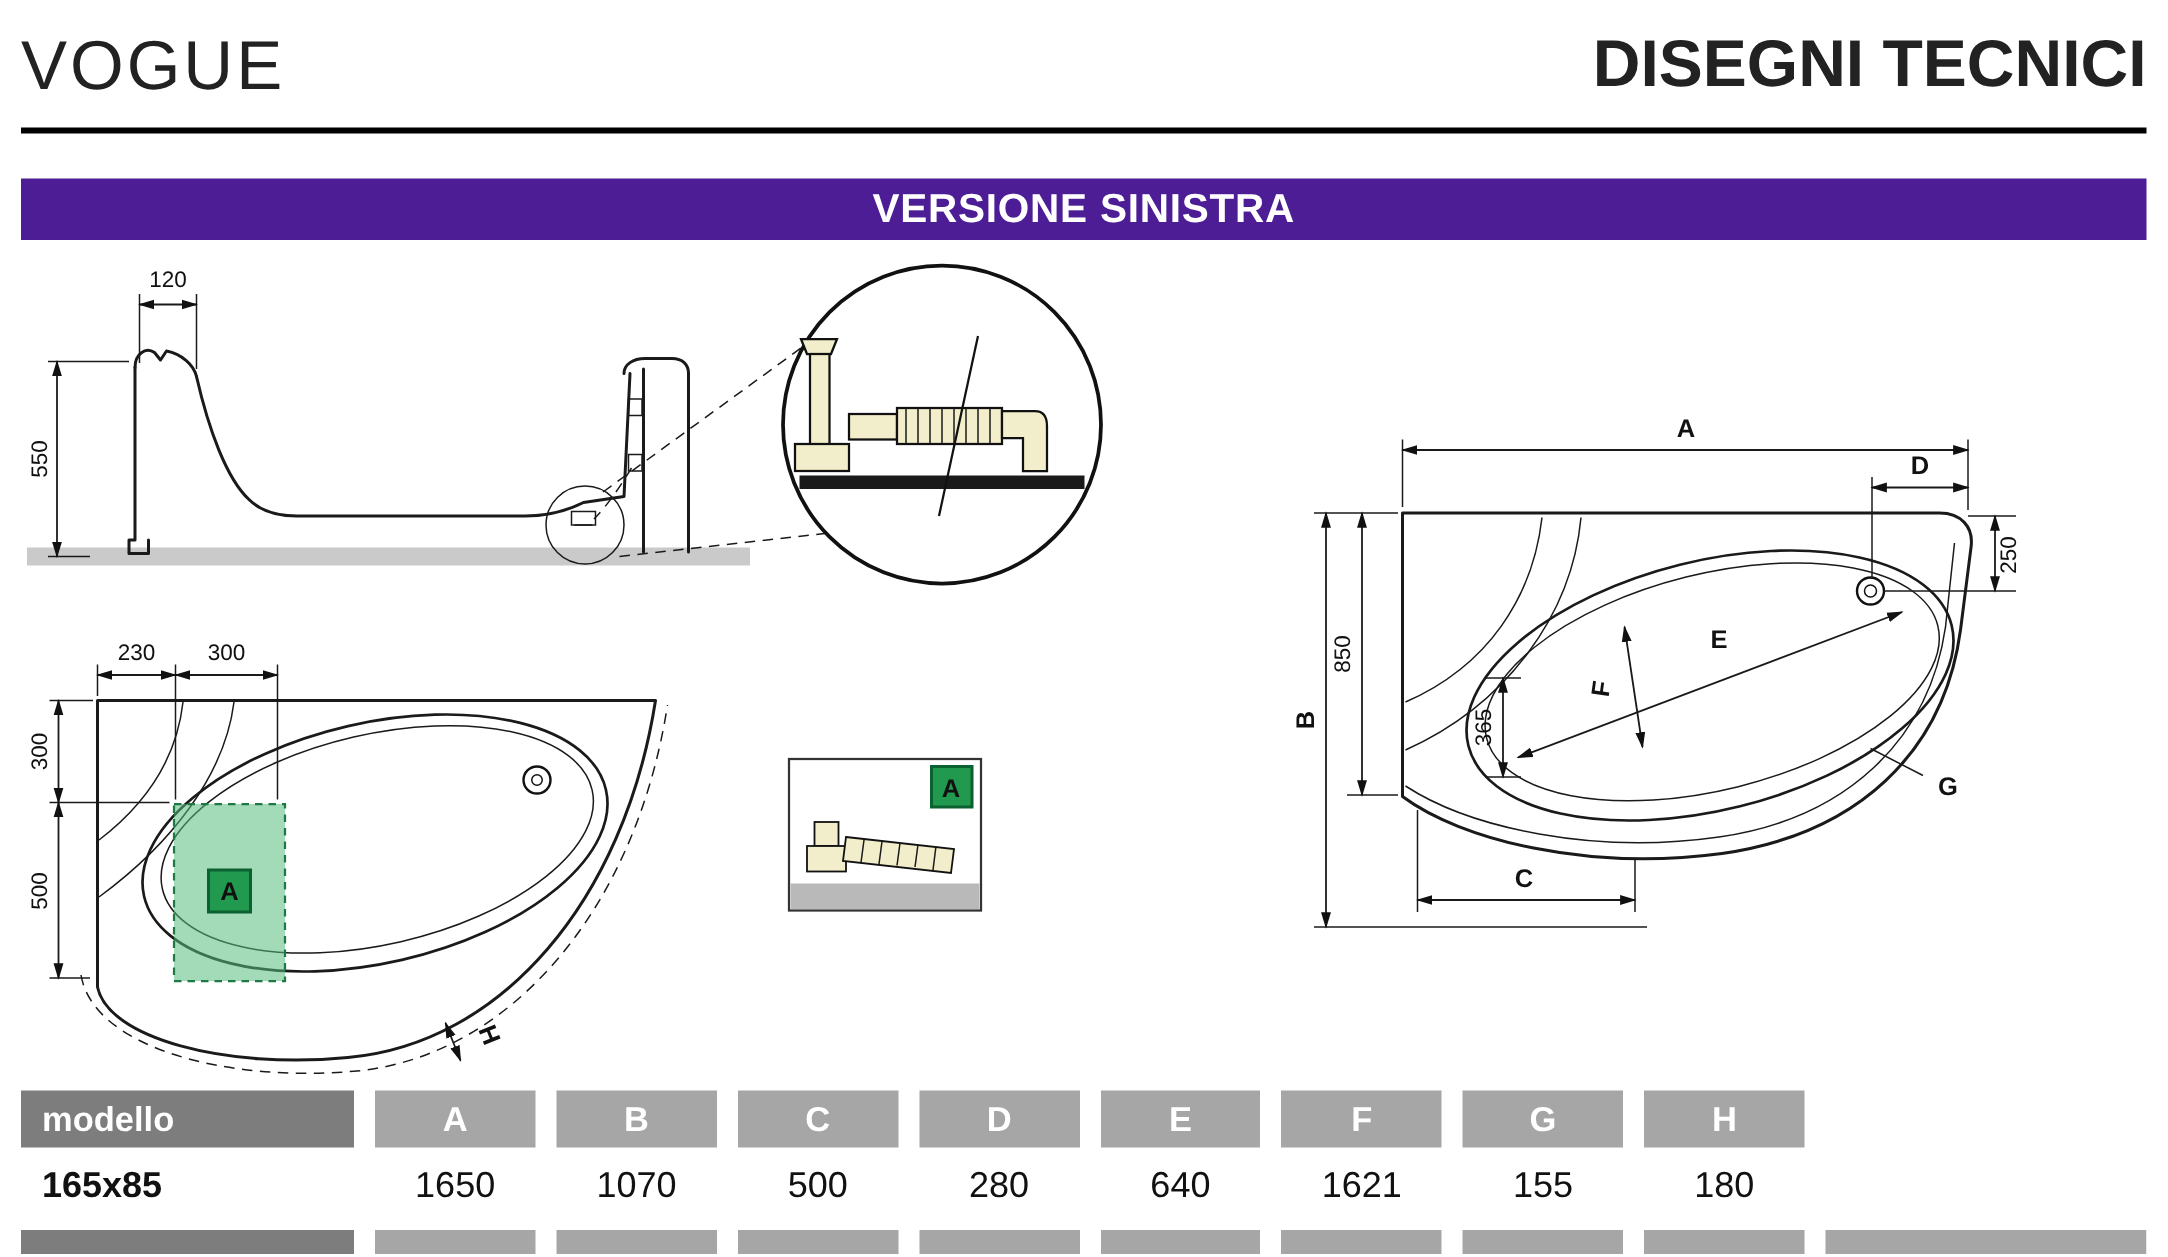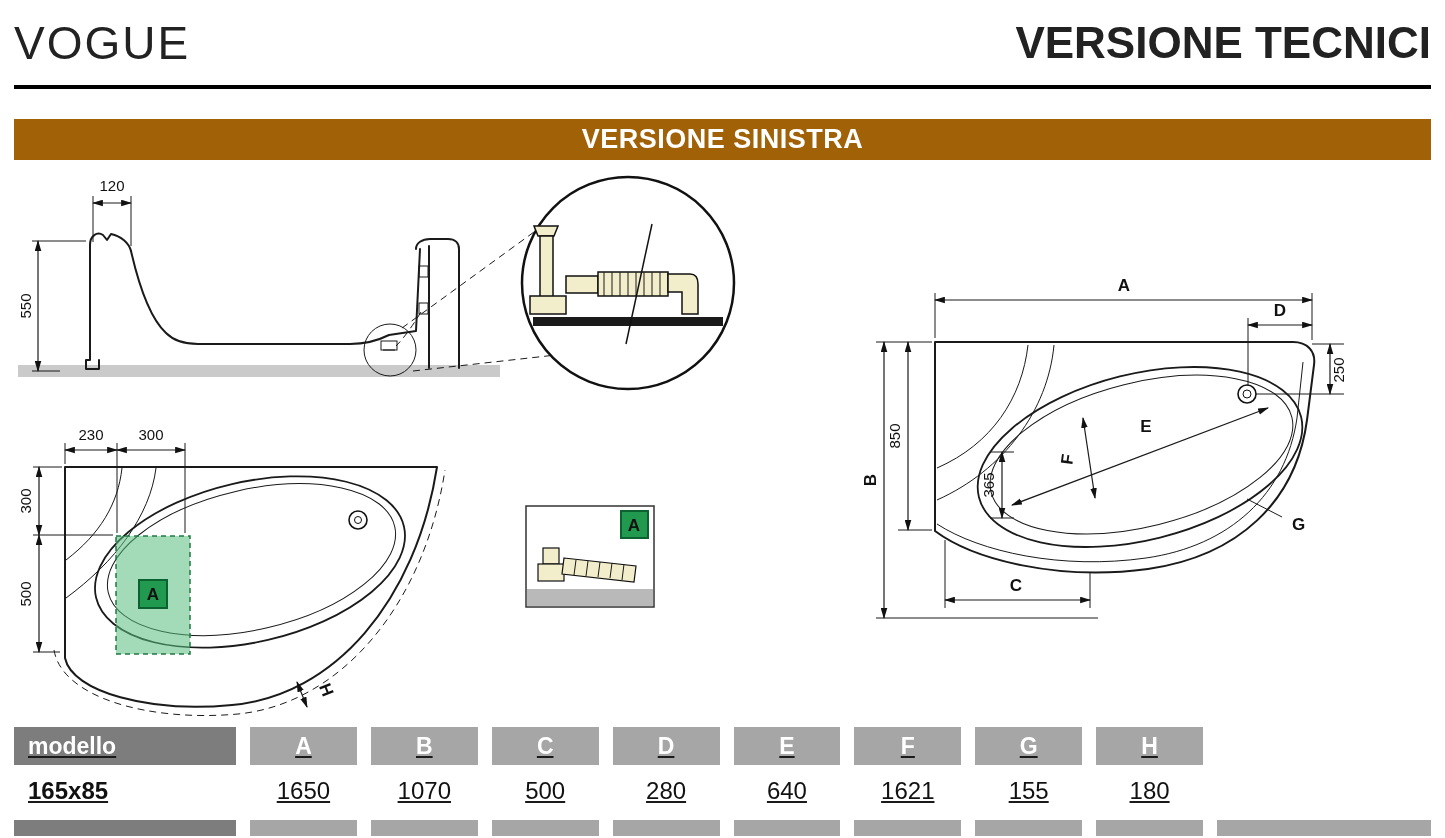--- a/index.html
+++ b/index.html
@@ -10,57 +10,57 @@
   }
   .header {
     position:absolute; top:0; left:14px; right:14px; height:89px;
     border-bottom:4px solid #000000;
     display:flex; justify-content:space-between; align-items:center;
   }
   .brand { font-size:46px; font-weight:400; letter-spacing:2px; color:#222; }
   .doc-title { font-size:44px; font-weight:700; letter-spacing:0; color:#222; }
   .banner {
     position:absolute; top:119px; left:14px; right:14px; height:41px;
-    background:#a16207; color:#fff;
+    background:#4c1d95; color:#fff;
     display:flex; align-items:center; justify-content:center;
     font-size:27px; font-weight:700; letter-spacing:.5px;
   }
   svg.drawings { position:absolute; top:160px; left:0; width:1445px; height:565px; }
   svg text { font-family:"Liberation Sans", sans-serif; font-size:15px; fill:#111; }
   svg text.bold { font-weight:700; font-size:17px; }
   .ln   { stroke:#1a1a1a; stroke-width:2; fill:none; stroke-linecap:round; stroke-linejoin:round; }
   .thin { stroke:#1a1a1a; stroke-width:1; fill:none; }
   .dim  { stroke:#1a1a1a; stroke-width:1.2; fill:none; }
   .dash { stroke-dasharray:7 5; }
   .part { fill:#f2edca; stroke:#111; stroke-width:1.5; }
   .part2{ fill:#f2edca; stroke:#111; stroke-width:1.2; }
 
   .table-wrap { position:absolute; top:727px; left:14px; right:14px; }
-  .grid { display:grid; grid-template-columns:222px repeat(8,1fr) 214px; gap:14px;text-decoration:underline; }
+  .grid { display:grid; grid-template-columns:222px repeat(8,1fr) 214px; gap:14px; }
   .hcell {
     background:#a6a6a6; color:#fff; font-weight:700; font-size:23px; height:38px;
     display:flex; align-items:center; justify-content:center;
   }
   .hcell.dark { background:#7d7d7d; justify-content:flex-start; padding-left:14px; }
   .drow { margin-top:2px; }
   .dcell {
     background:#fff; color:#111; font-size:24px; height:47px;
     display:flex; align-items:center; justify-content:center;
   }
   .dcell.model { font-weight:700; justify-content:flex-start; padding-left:14px; }
   .partial { margin-top:6px; height:16px; overflow:hidden; }
   .pcell { background:#a6a6a6; height:16px; }
   .pcell.dark { background:#7d7d7d; }
 </style>
 </head>
 <body>
 
 <div class="header">
   <div class="brand">VOGUE</div>
-  <div class="doc-title">VERSIONE TECNICI</div>
+  <div class="doc-title">DISEGNI TECNICI</div>
 </div>
 
 <div class="banner">
   <span>VERSIONE SINISTRA</span>
 </div>
 
 <svg class="drawings" viewBox="0 160 1445 565" xmlns="http://www.w3.org/2000/svg">
   <defs>
     <marker id="arr" viewBox="0 0 10 6" markerWidth="11" markerHeight="7" refX="9" refY="3" orient="auto-start-reverse" markerUnits="userSpaceOnUse">
       <path d="M0,0 L10,3 L0,6 Z" fill="#111"></path>

